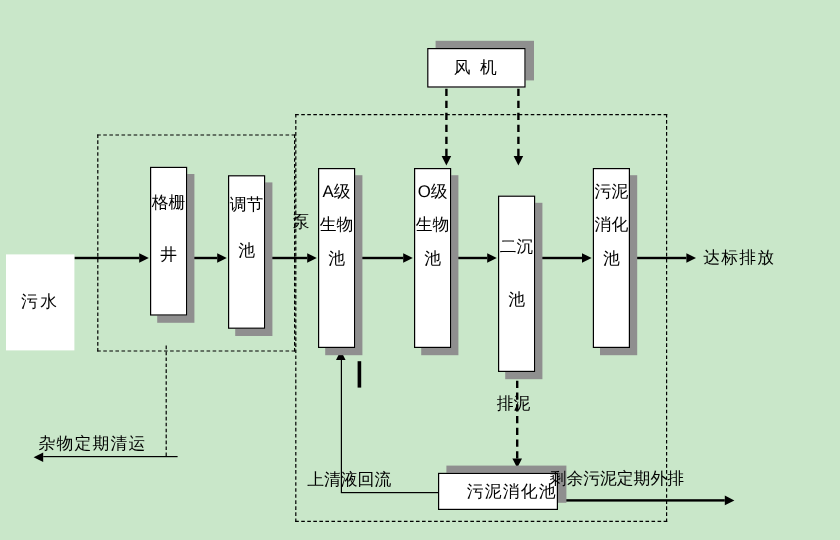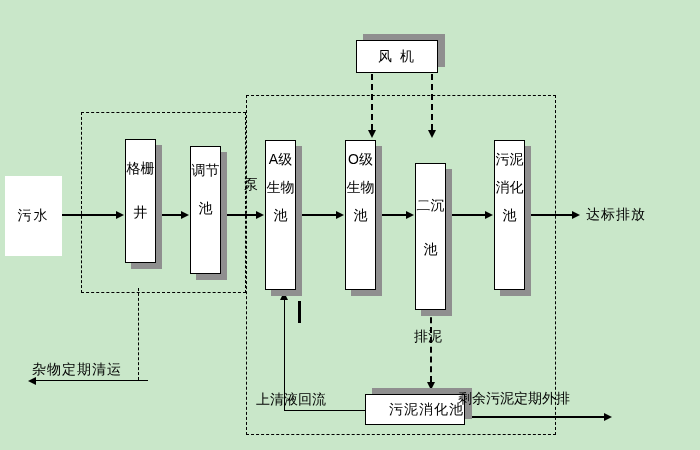--- a/index.html
+++ b/index.html
@@ -4,21 +4,21 @@
 <style>
   html,body{margin:0;padding:0;}
   body{font-family:"Liberation Sans","DejaVu Sans",sans-serif;}
   .canvas{position:relative;width:700px;height:450px;background:var(--background,#c9e7c9);overflow:hidden;color:var(--line,#000);}
   
   .region{position:absolute;border:1px dashed var(--line,#000);background:transparent;}
   .r-pre{left:81px;top:112px;width:163px;height:179px;}
   .r-bio{left:246px;top:95px;width:308px;height:338px;}
   
   .box{position:absolute;background:var(--box-fill,#fff);box-sizing:border-box;font-size:14px;}
-  .plain{display:flex;align-items:center;justify-content:center;letter-spacing:2px;}
+  .plain{display:flex;align-items:center;justify-content:center;letter-spacing:2px;margin-top:36px;}
   .b-influent{left:5px;top:176px;width:57px;height:80px;}
   .tank{border:1px solid var(--line,#000);box-shadow:6px 6px 0 var(--shadow,#8f8f8f);text-align:center;word-break:break-all;line-height:44px;}
   .t-grid{left:125px;top:139px;width:31px;height:124px;padding-top:6px;}
   .t-reg{left:190px;top:146px;width:31px;height:128px;line-height:38px;padding-top:4px;}
   .t-a{left:265px;top:140px;width:31px;height:150px;line-height:28px;padding-top:4px;}
   .t-o{left:345px;top:140px;width:31px;height:150px;line-height:28px;padding-top:4px;}
   .t-sec{left:415px;top:140px;width:31px;height:147px;padding-top:19px;margin-top:23px;}
   .t-clean{left:494px;top:140px;width:31px;height:150px;line-height:28px;padding-top:4px;}
   .t-fan{left:356px;top:40px;width:82px;height:33px;line-height:30px;text-align:center;border:1px solid var(--line,#000);box-shadow:7px -6px 0 var(--shadow,#8f8f8f);letter-spacing:2px;}
   .t-dig{left:365px;top:394px;width:100px;height:31px;line-height:28px;text-align:right;border:1px solid var(--line,#000);box-shadow:7px -6px 0 var(--shadow,#8f8f8f);letter-spacing:1px;}

